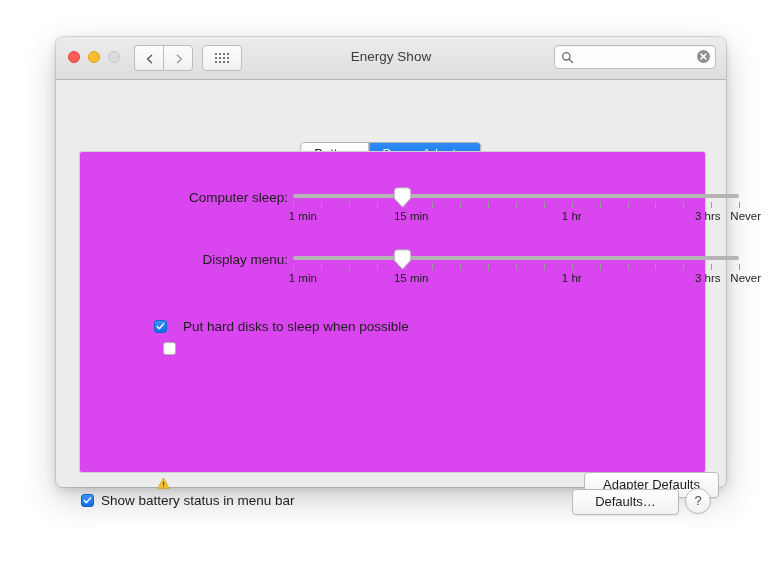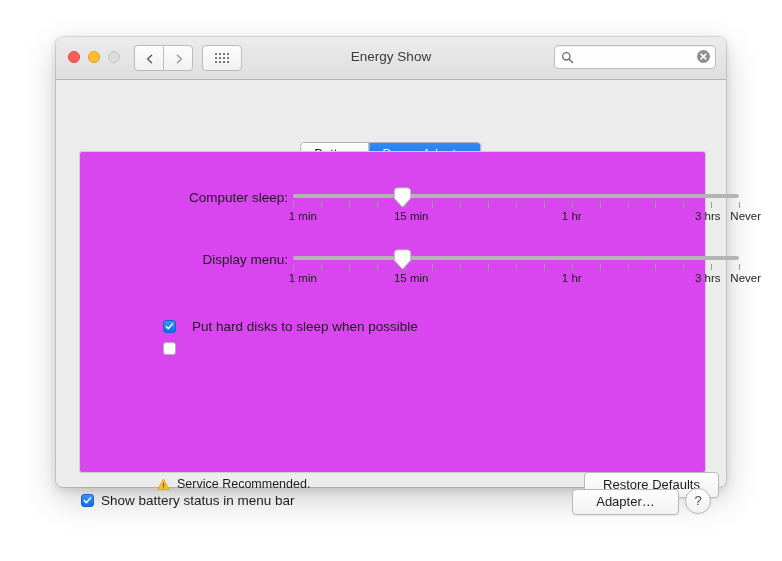--- a/index.html
+++ b/index.html
@@ -249,21 +249,21 @@
     border: 1px solid #b2b2b2;
     box-shadow: 0 1px 1px rgba(0,0,0,0.05) inset;
   }
   .checkbox.on {
     background: linear-gradient(to bottom,#3d92f7,#0e6fe8);
     border: 1px solid #1264c8;
   }
   .checkbox svg { display:block; }
   .checklabel { font-size: 13.5px; color: #1d1d1d; }
 
-  .panel .checkrow.hdd  { left: 83px; top: 167px; gap: 16px; }
+  .panel .checkrow.hdd  { left: 74px; top: 167px; gap: 16px; }
   .panel .checkrow.wake { left: 83px; top: 190px; }
 
   
   .service {
     position: absolute;
     left: 77px; top: 325px;
     display: flex; align-items: center; gap: 7px;
   }
   .warn-icon { width: 13px; height: 13px; }
   .warn-icon svg { display: block; }
@@ -474,31 +474,30 @@
       </div>
 
       <div class="service">
         <span class="warn-icon">
           <svg viewBox="0 0 13 13" width="13" height="13">
             <path d="M6.5 1 L12.4 11.6 L0.6 11.6 Z" fill="#f2c033" stroke="#cd9d19" stroke-width="0.7" stroke-linejoin="round"></path>
             <rect x="5.9" y="4.8" width="1.2" height="3.7" rx="0.6" fill="#6b5100"></rect>
             <rect x="5.9" y="9.2" width="1.2" height="1.2" rx="0.6" fill="#6b5100"></rect>
           </svg>
         </span>
-        <span class="service-text">Service Recommended.</span>
-      </div>
-
-      <div class="btn btn-restore">Restore Defaults</div>
+      </div>
+
+      <div class="btn btn-restore">Adapter Defaults</div>
     </div>
 
     <div class="checkrow menubar">
       <span class="checkbox on">
         <svg viewBox="0 0 13 13" width="13" height="13">
           <path d="M2.6 6.6 L5.1 9.2 L10.1 3.4" fill="none" stroke="#ffffff" stroke-width="1.7" stroke-linecap="round" stroke-linejoin="round"></path>
         </svg>
       </span>
       <span class="checklabel">Show battery status in menu bar</span>
     </div>
 
-    <div class="btn btn-schedule">Adapter…</div>
+    <div class="btn btn-schedule">Defaults…</div>
     <div class="help-btn">?</div>
   </div>
 </div>
 
 </body></html>

